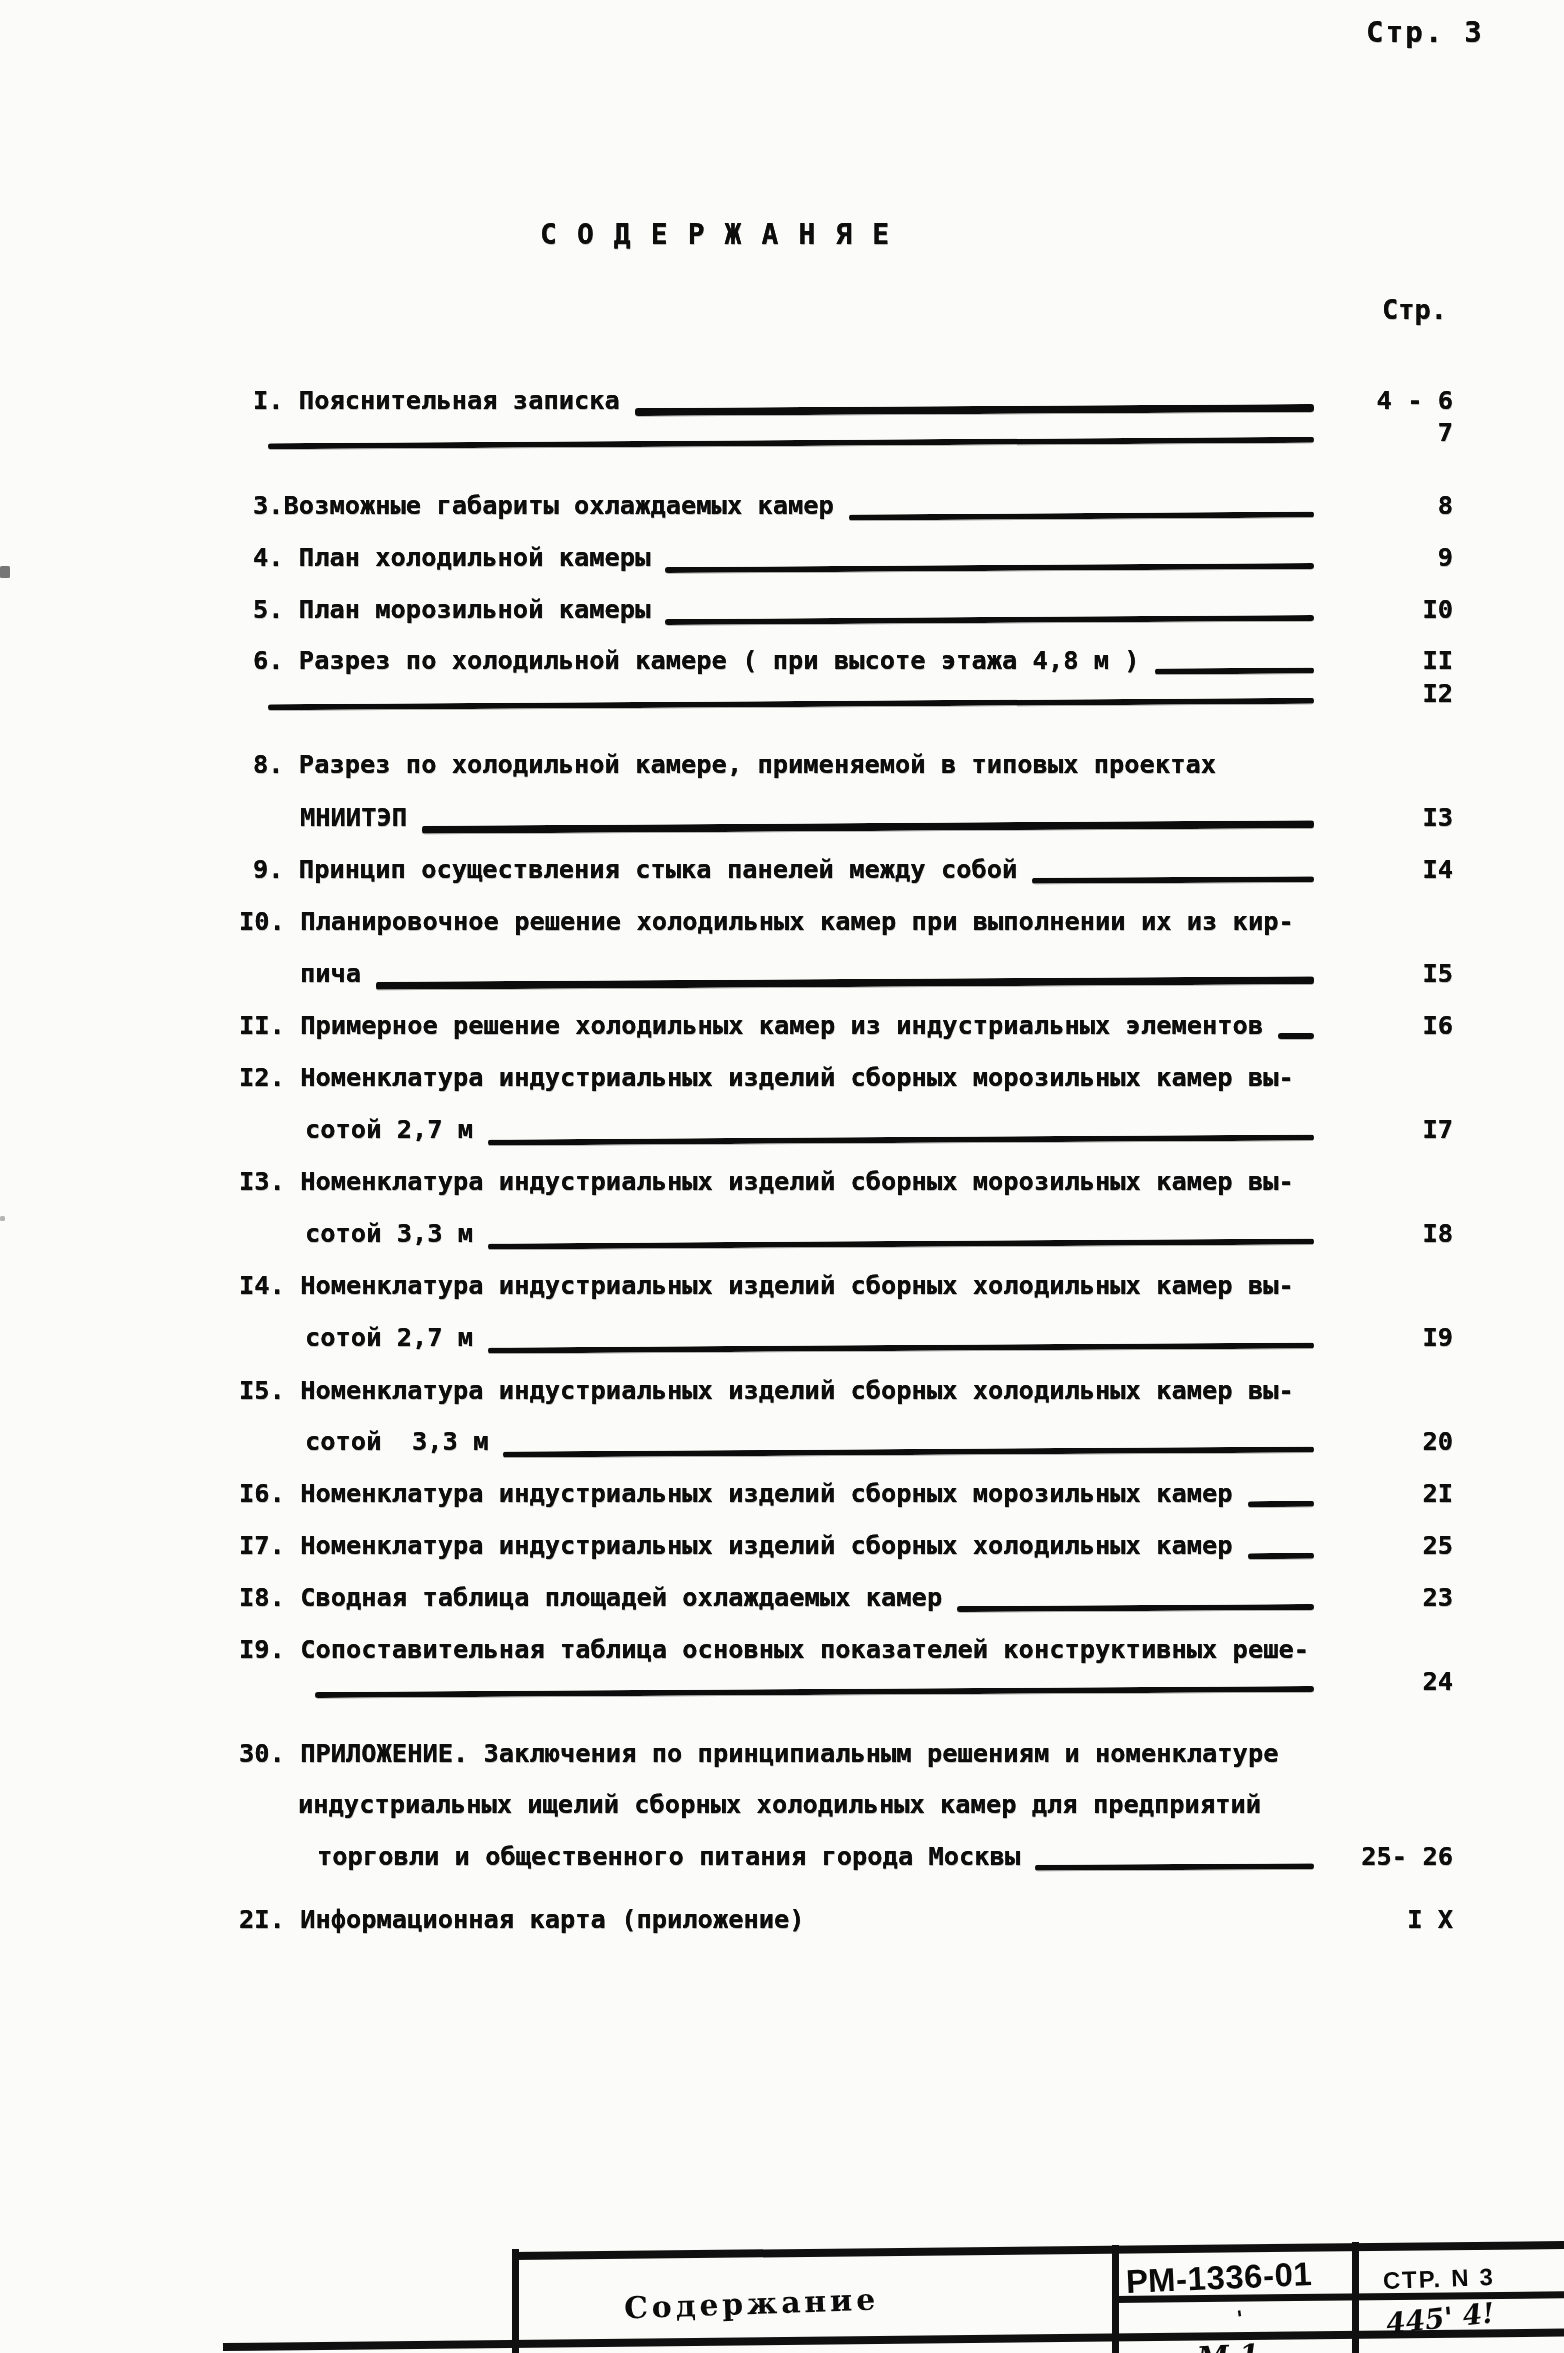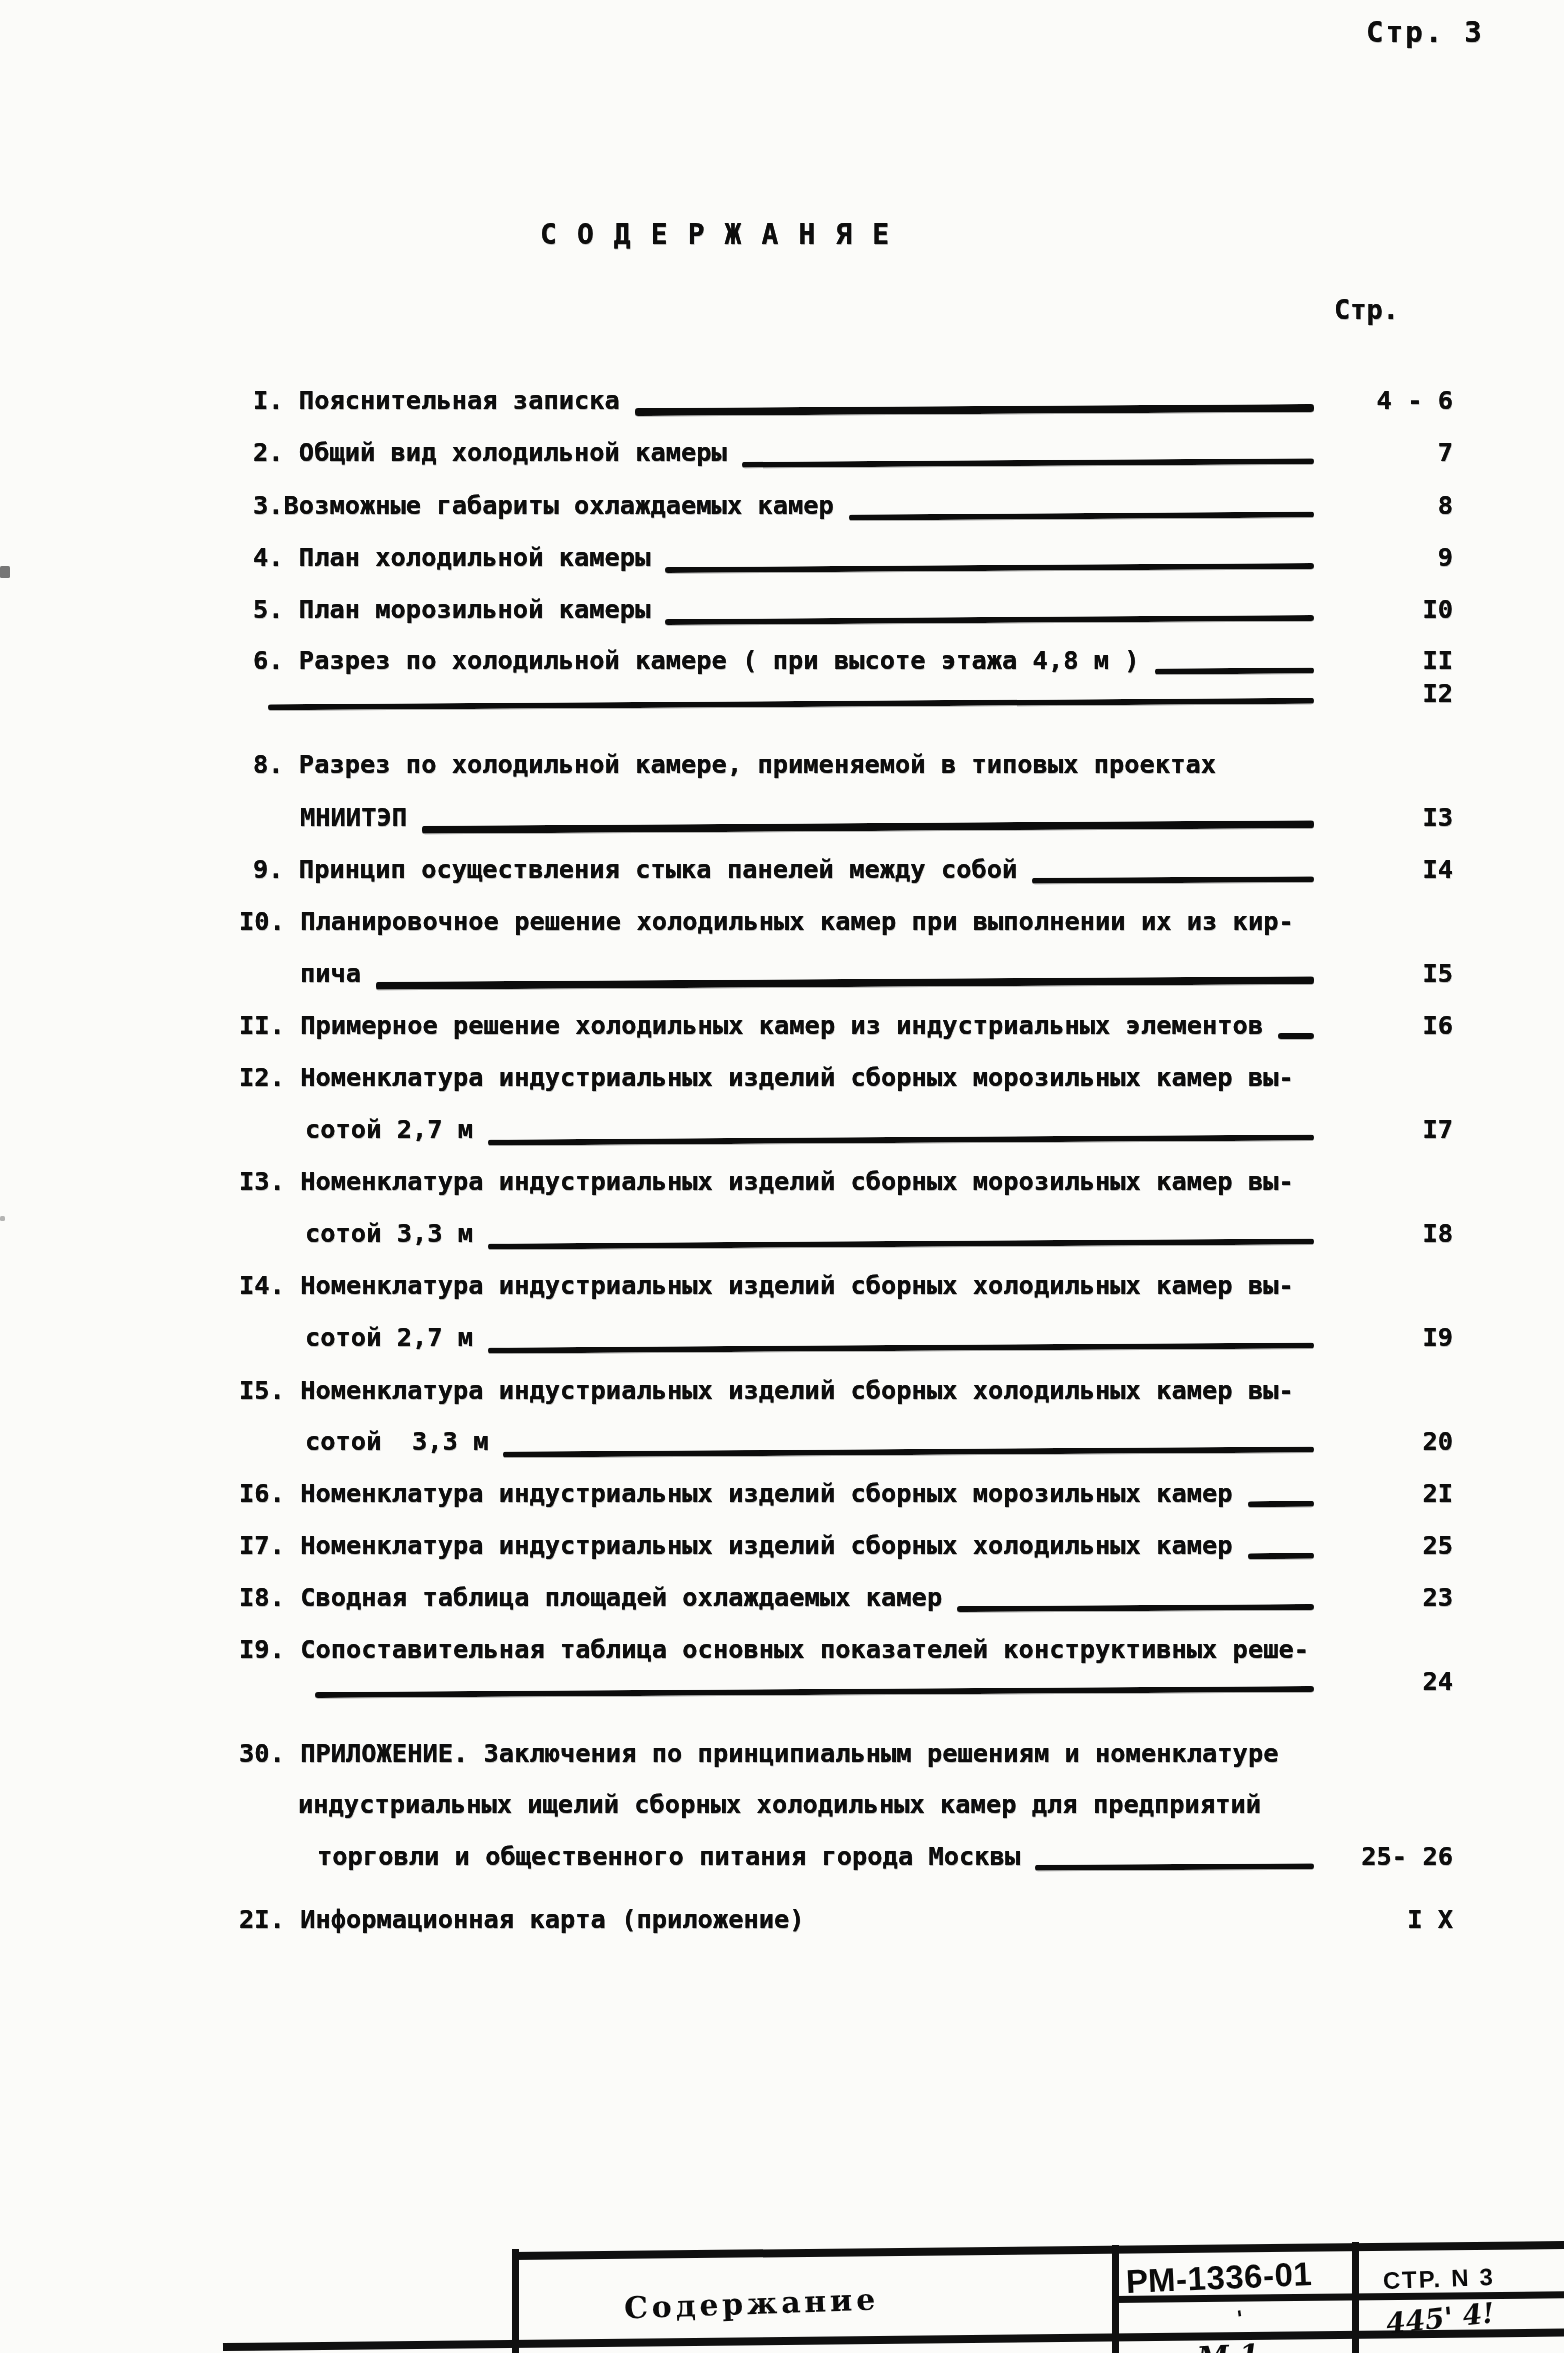--- a/index.html
+++ b/index.html
@@ -9,21 +9,21 @@
     font-family:"DejaVu Sans Mono","Liberation Mono",monospace;
     color:#0d0d0d;
   }
   
   .typed{
     font-weight:bold;
     text-shadow:0 0 0.5px rgba(0,0,0,.85), 0.5px 0.5px 0 rgba(0,0,0,.25);
   }
   .corner{position:absolute;left:1366px;top:15px;font-size:29px;letter-spacing:2.2px;}
   .title{position:absolute;left:540px;top:218px;font-size:28px;letter-spacing:1.6px;}
-  .colhdr{position:absolute;top:294px;right:117px;min-width:113px;text-align:left;font-size:27px;}
+  .colhdr{position:absolute;top:294px;right:117px;min-width:113px;text-align:right;font-size:27px;}
   
   .line{
     position:absolute;right:111px;display:flex;align-items:flex-end;
     font-size:25.4px;line-height:39px;white-space:pre;
   }
   .txt{white-space:pre;margin-top:20px;}
   .leader{
     flex:1 1 auto;min-width:21.6px;height:0;
     border-bottom:6px solid #0c0c0c;border-radius:3.2px;
     margin:0 26px 6.5px 15px;
@@ -52,21 +52,20 @@
 
 <div class="typed colhdr">Стр.</div>
 
 <div class="typed line" style="top:361px;left:253px">
   <span class="txt">I. Пояснительная записка</span>
   <div class="leader thick"></div>
   <span class="pg">4 - 6</span>
 </div>
 
 <div class="typed line" style="top:413px;left:253px">
-  <span class="txt">2. Общий вид холодильной камеры</span>
   <div class="leader"></div>
   <span class="pg">7</span>
 </div>
 
 <div class="typed line" style="top:466px;left:253px">
   <span class="txt">3.Возможные габариты охлаждаемых камер</span>
   <div class="leader"></div>
   <span class="pg">8</span>
 </div>
 

